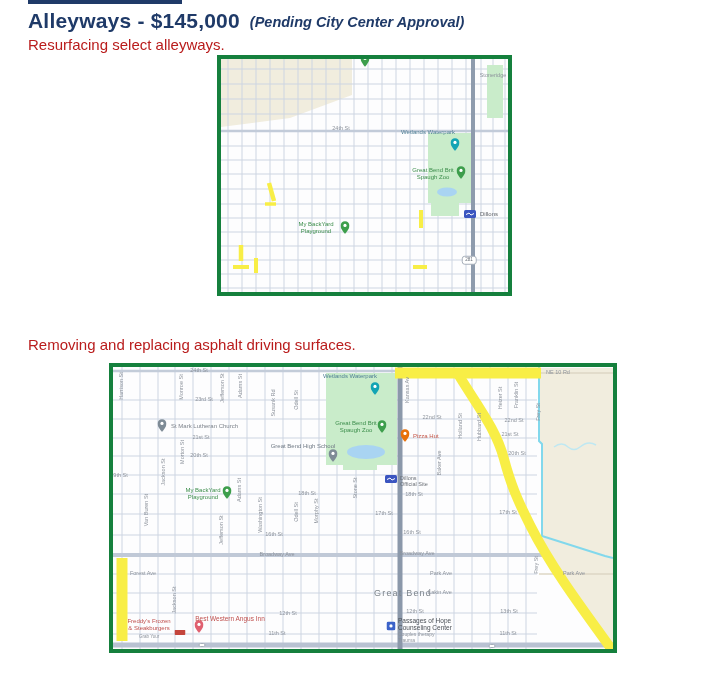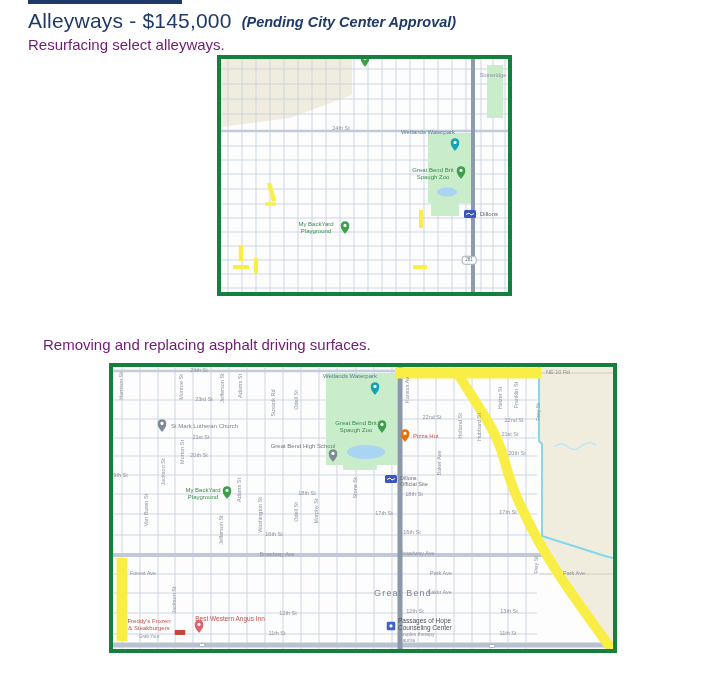--- a/index.html
+++ b/index.html
@@ -1,28 +1,28 @@
 <!DOCTYPE html>
 <html><head>
 <meta charset="utf-8">
 <style>
   html,body{margin:0;padding:0;background:#fff;}
   .page{position:relative;width:724px;height:675px;background:#ffffff;overflow:hidden;
         font-family:"Liberation Sans",sans-serif;}
   .top-fragment{position:absolute;left:28px;top:0;width:154px;height:4px;background:#1f3a68;}
   .head-row{position:absolute;display:flex;align-items:flex-start;white-space:nowrap;}
-  .h-title{color:#1f3a68;font-weight:400;font-size:21px;line-height:26px;letter-spacing:.2px;}
+  .h-title{color:#1f3a68;font-weight:700;font-size:21px;line-height:26px;letter-spacing:.2px;}
   .h-annot{color:#1f3a68;font-weight:700;font-style:italic;margin-left:10px;}
   .h1-row{left:28px;top:8px;}
   .h1-row .h-annot{font-size:14.5px;padding-top:6px;}
   .h2-row{left:28px;top:306px;}
   .h2-row .h-annot{font-size:13px;padding-top:3px;}
-  .subtitle{position:absolute;left:28px;color:#701a75;font-size:15px;}
+  .subtitle{position:absolute;left:28px;color:#b91c1c;font-size:15px;}
   .sub1{top:36px;}
-  .sub2{top:336px;margin-left:15px;}
+  .sub2{top:336px;}
   .map{position:absolute;border:4px solid #15803d;overflow:hidden;background:#fdfdfe;}
   .map1{left:217px;top:55px;width:287px;height:233px;}
   .map2{left:109px;top:363px;width:500px;height:282px;}
   .map svg.base{position:absolute;left:0;top:0;}
   .layer{position:absolute;left:0;top:0;width:100%;height:100%;}
   .slabel{position:absolute;transform:translate(-50%,-50%);font-size:5.5px;color:#8d939c;
           white-space:nowrap;line-height:1;}
   .vlabel{position:absolute;transform:translate(-50%,-50%) rotate(-90deg);font-size:5.5px;
           color:#8d939c;white-space:nowrap;line-height:1;}
   .plabel{position:absolute;transform:translate(-50%,-50%);text-align:center;white-space:nowrap;

